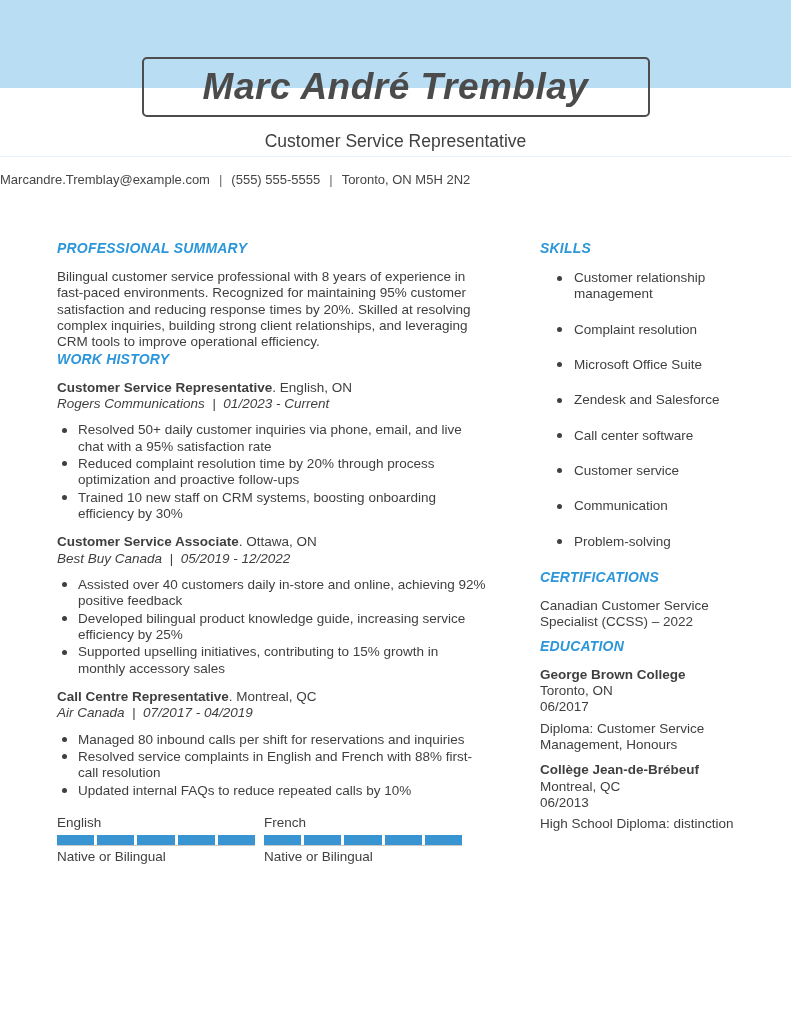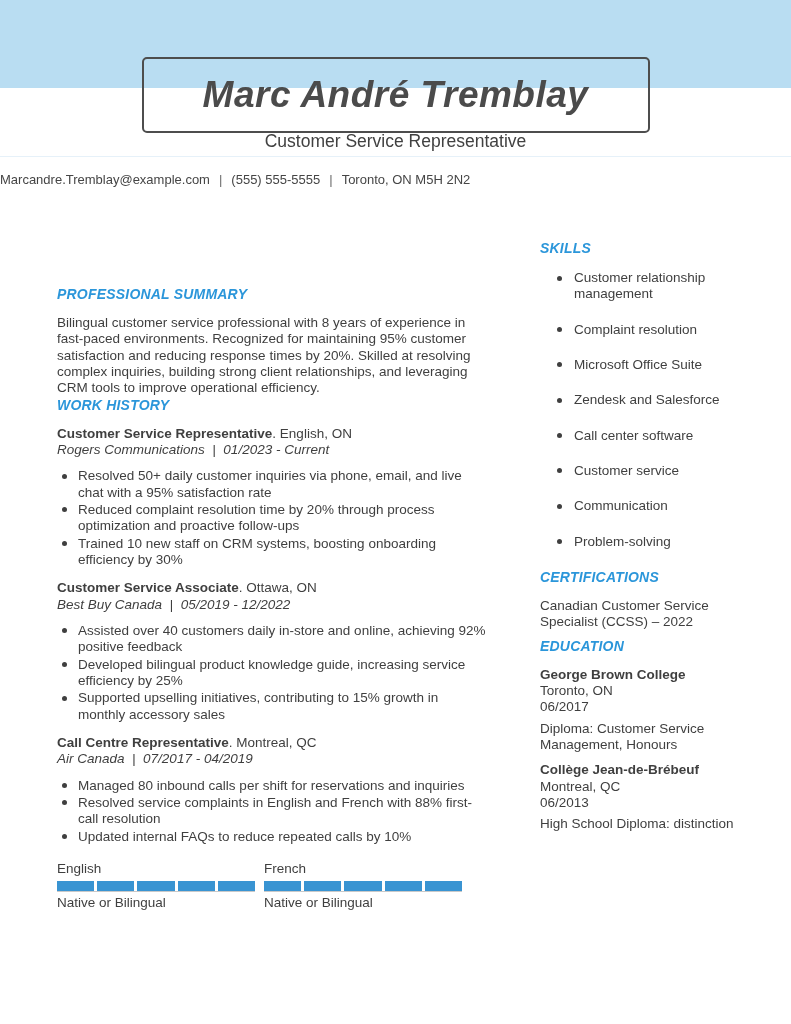--- a/index.html
+++ b/index.html
@@ -16,21 +16,21 @@
   .band {
     position: absolute;
     top: 0; left: 0;
     width: 100%; height: 88px;
     background: #b9ddf2;
   }
   .name-box {
     position: absolute;
     top: 57px; left: 50%;
     transform: translateX(-50%);
-    width: 508px; height: 76px;
+    width: 508px; height: 60px;
     border: 2px solid #4d4d4d;
     border-radius: 5px;
     display: flex; align-items: center; justify-content: center;
     font-size: 37px; font-weight: bold; font-style: italic;
     color: #4b4b4b;
     letter-spacing: 0.5px;
     background: transparent;
     z-index: 2;
   }
   .doc-title {
@@ -57,21 +57,21 @@
   }
   .contact .sep { margin: 0 9px; color: #6b6b6b; }
 
   .columns {
     position: absolute;
     top: 240px; left: 57px;
     width: 678px;
     display: flex;
     gap: 51px;
   }
-  .col-left  { width: 432px; flex: 0 0 432px; margin-top: 46px; }
+  .col-left  { width: 432px; flex: 0 0 432px; }
   .col-right { width: 195px; flex: 0 0 195px; }
 
   h2.section {
     color: #2b96da;
     font-size: 14px;
     font-style: italic;
     font-weight: bold;
     letter-spacing: 0.2px;
     margin: 0 0 13px 0;
   }

